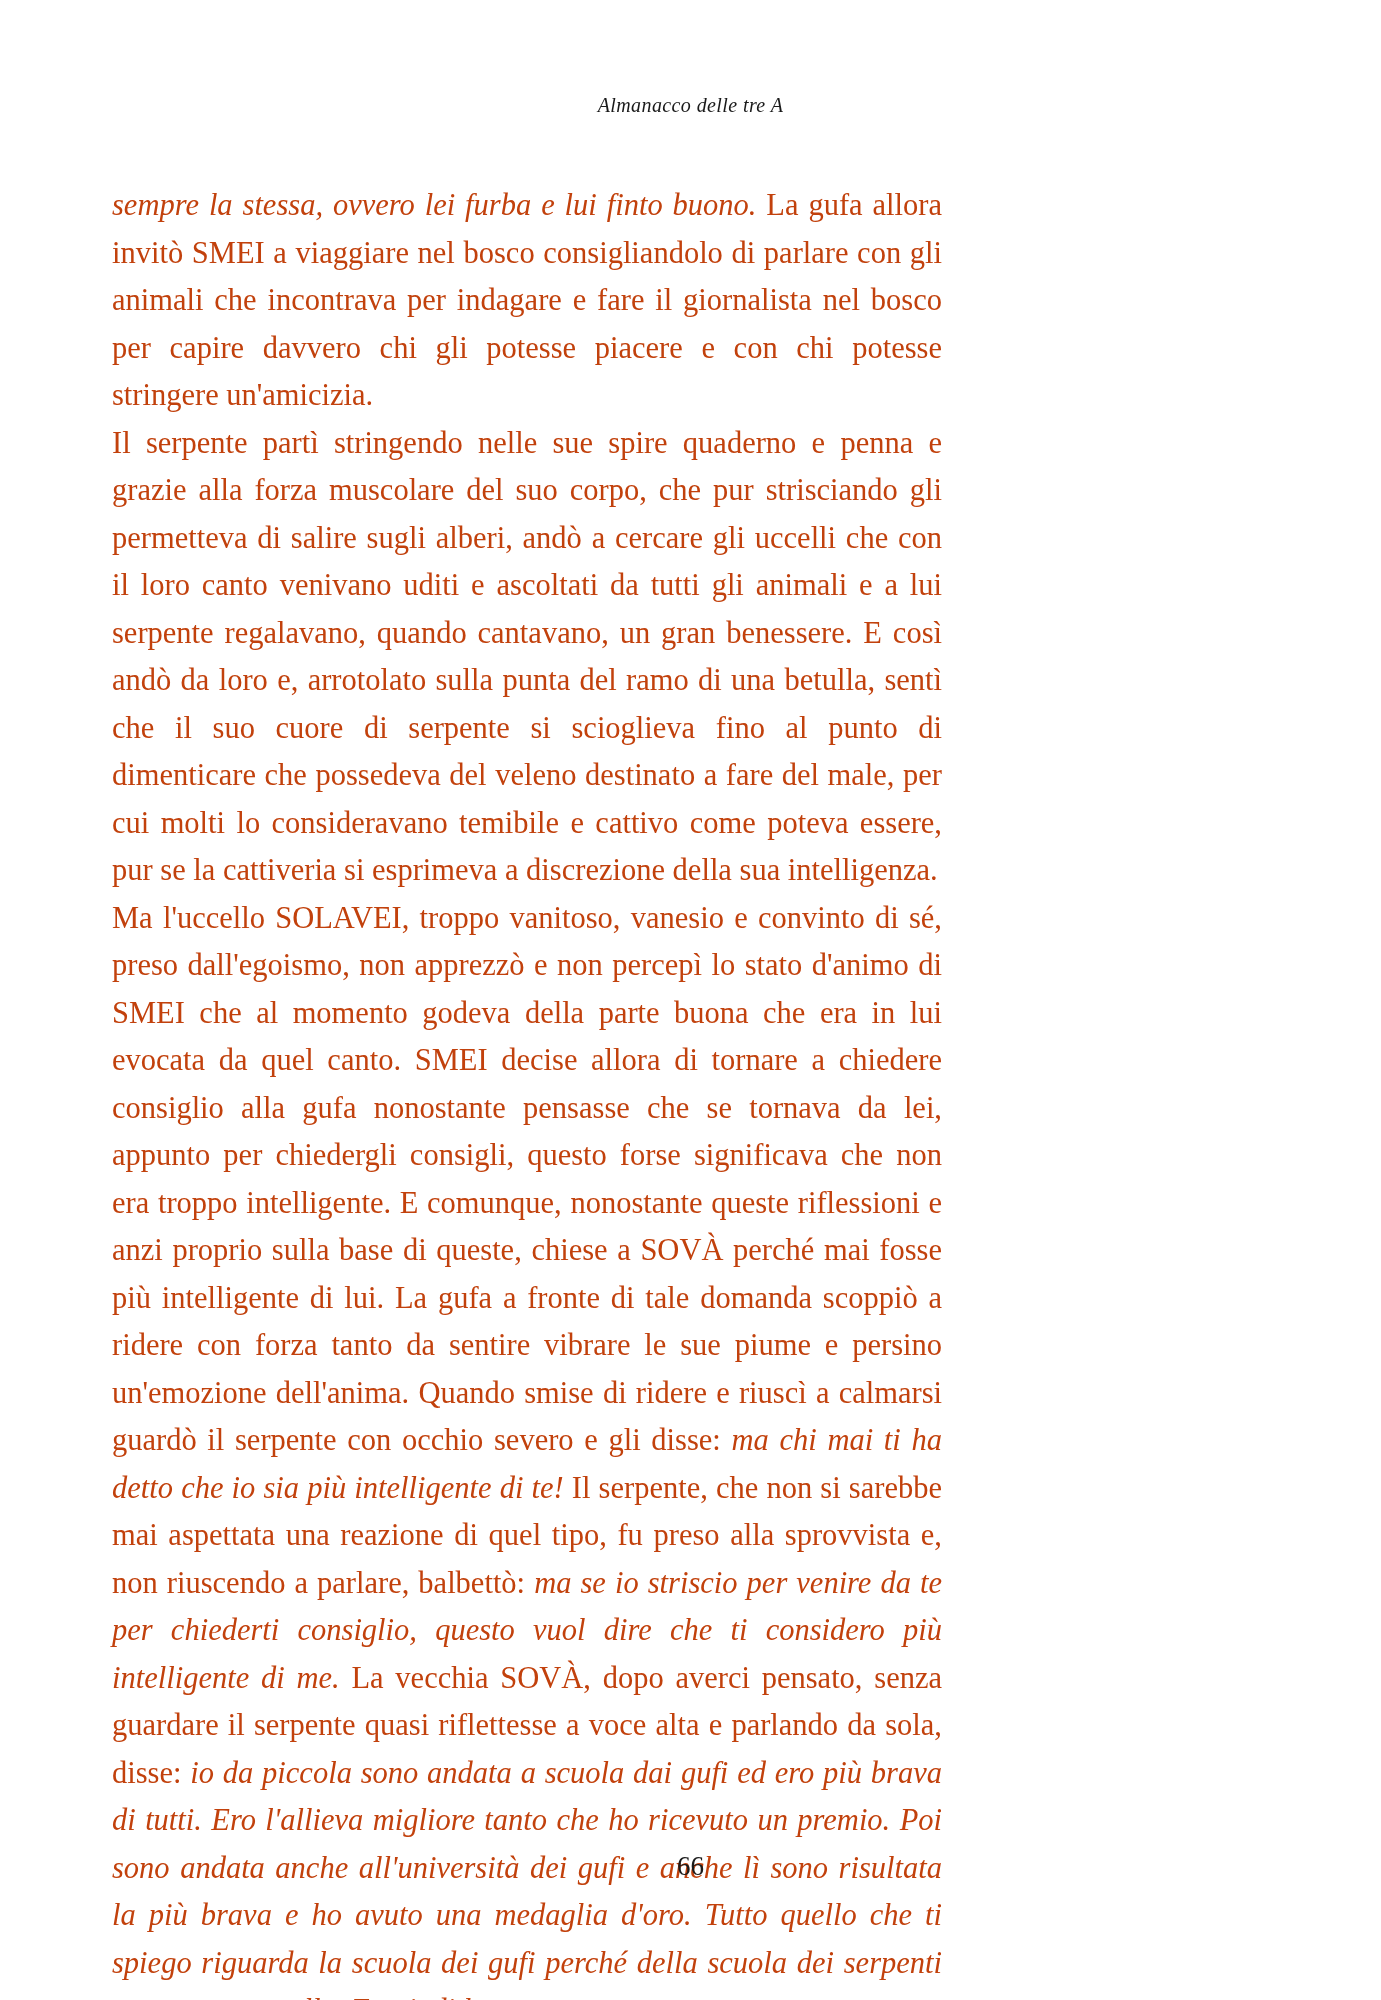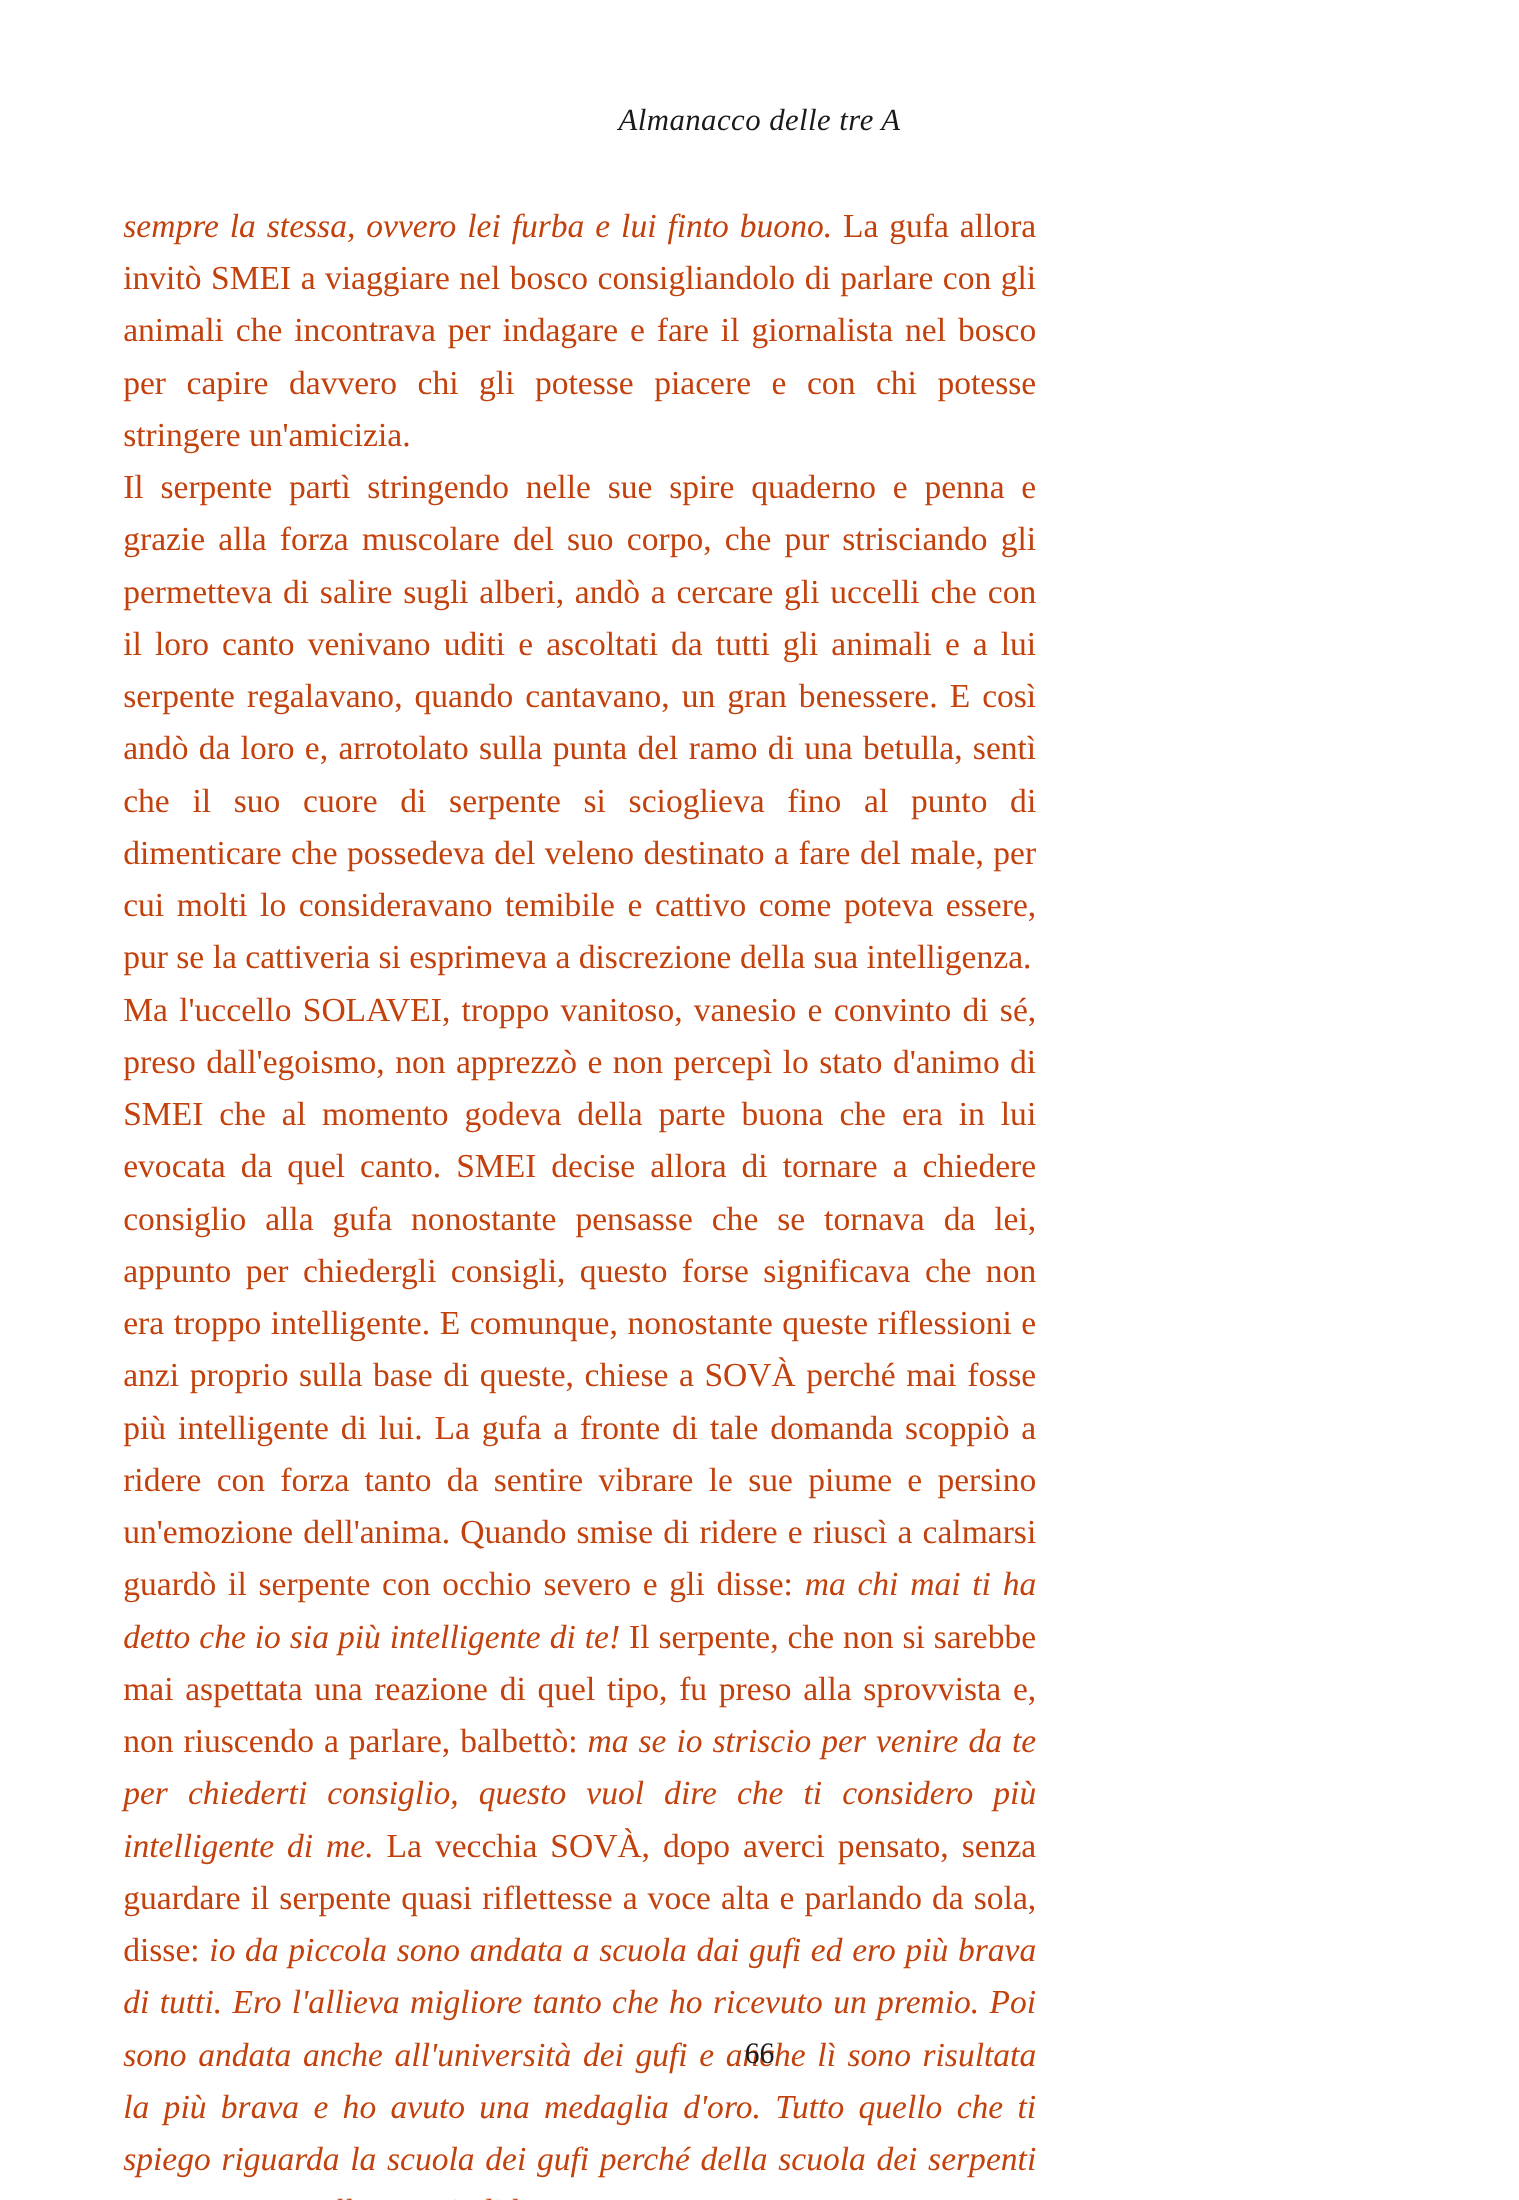--- a/index.html
+++ b/index.html
@@ -20,21 +20,21 @@
   }
 
   
   .running-head {
     position: absolute;
     top: 94px;
     left: 0;
     right: 0;
     text-align: center;
     font-style: italic;
-    font-size: 28px;
+    font-size: 20px;
     letter-spacing: 0.4px;
     color: #1a1a1a;
   }
 
   
   .text-block {
     position: absolute;
     top: 182px;
     left: 112px;
     width: 830px;

